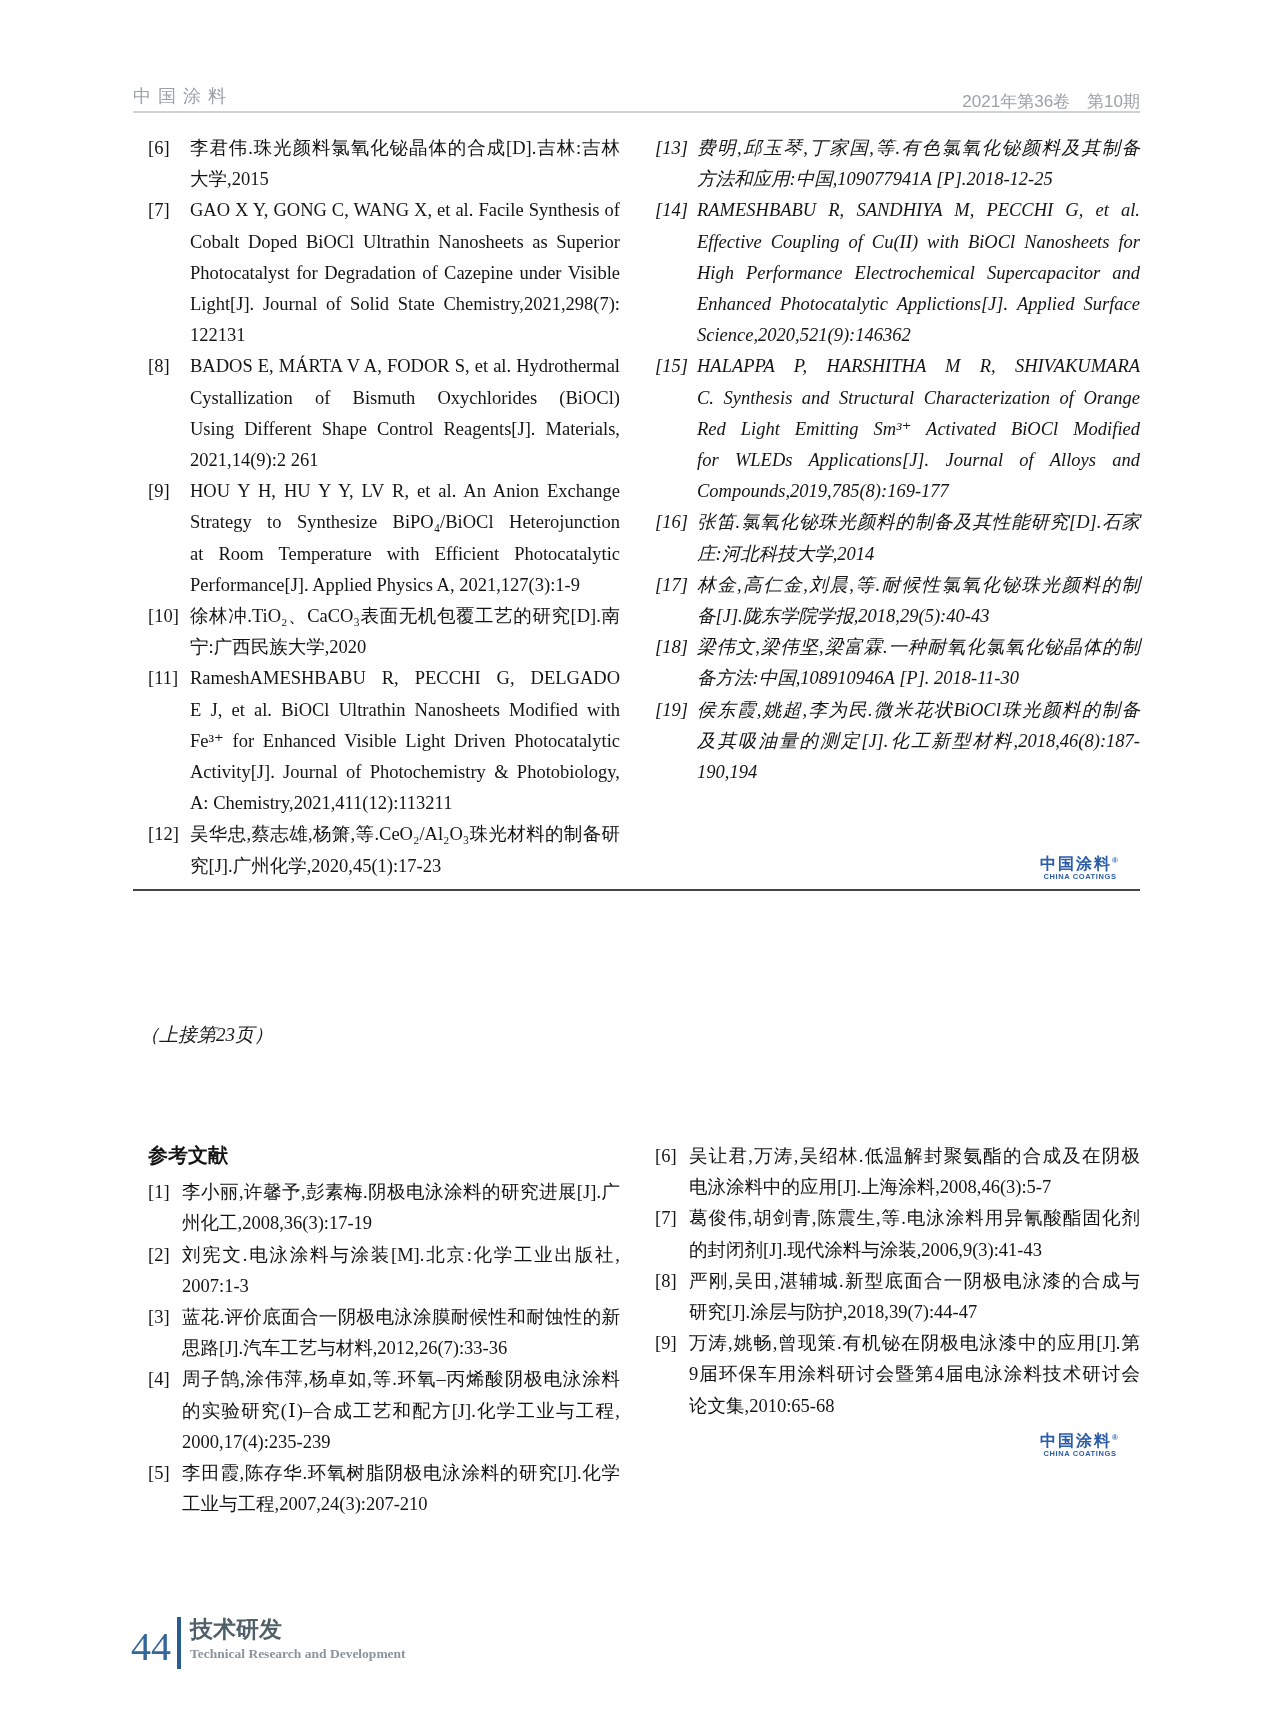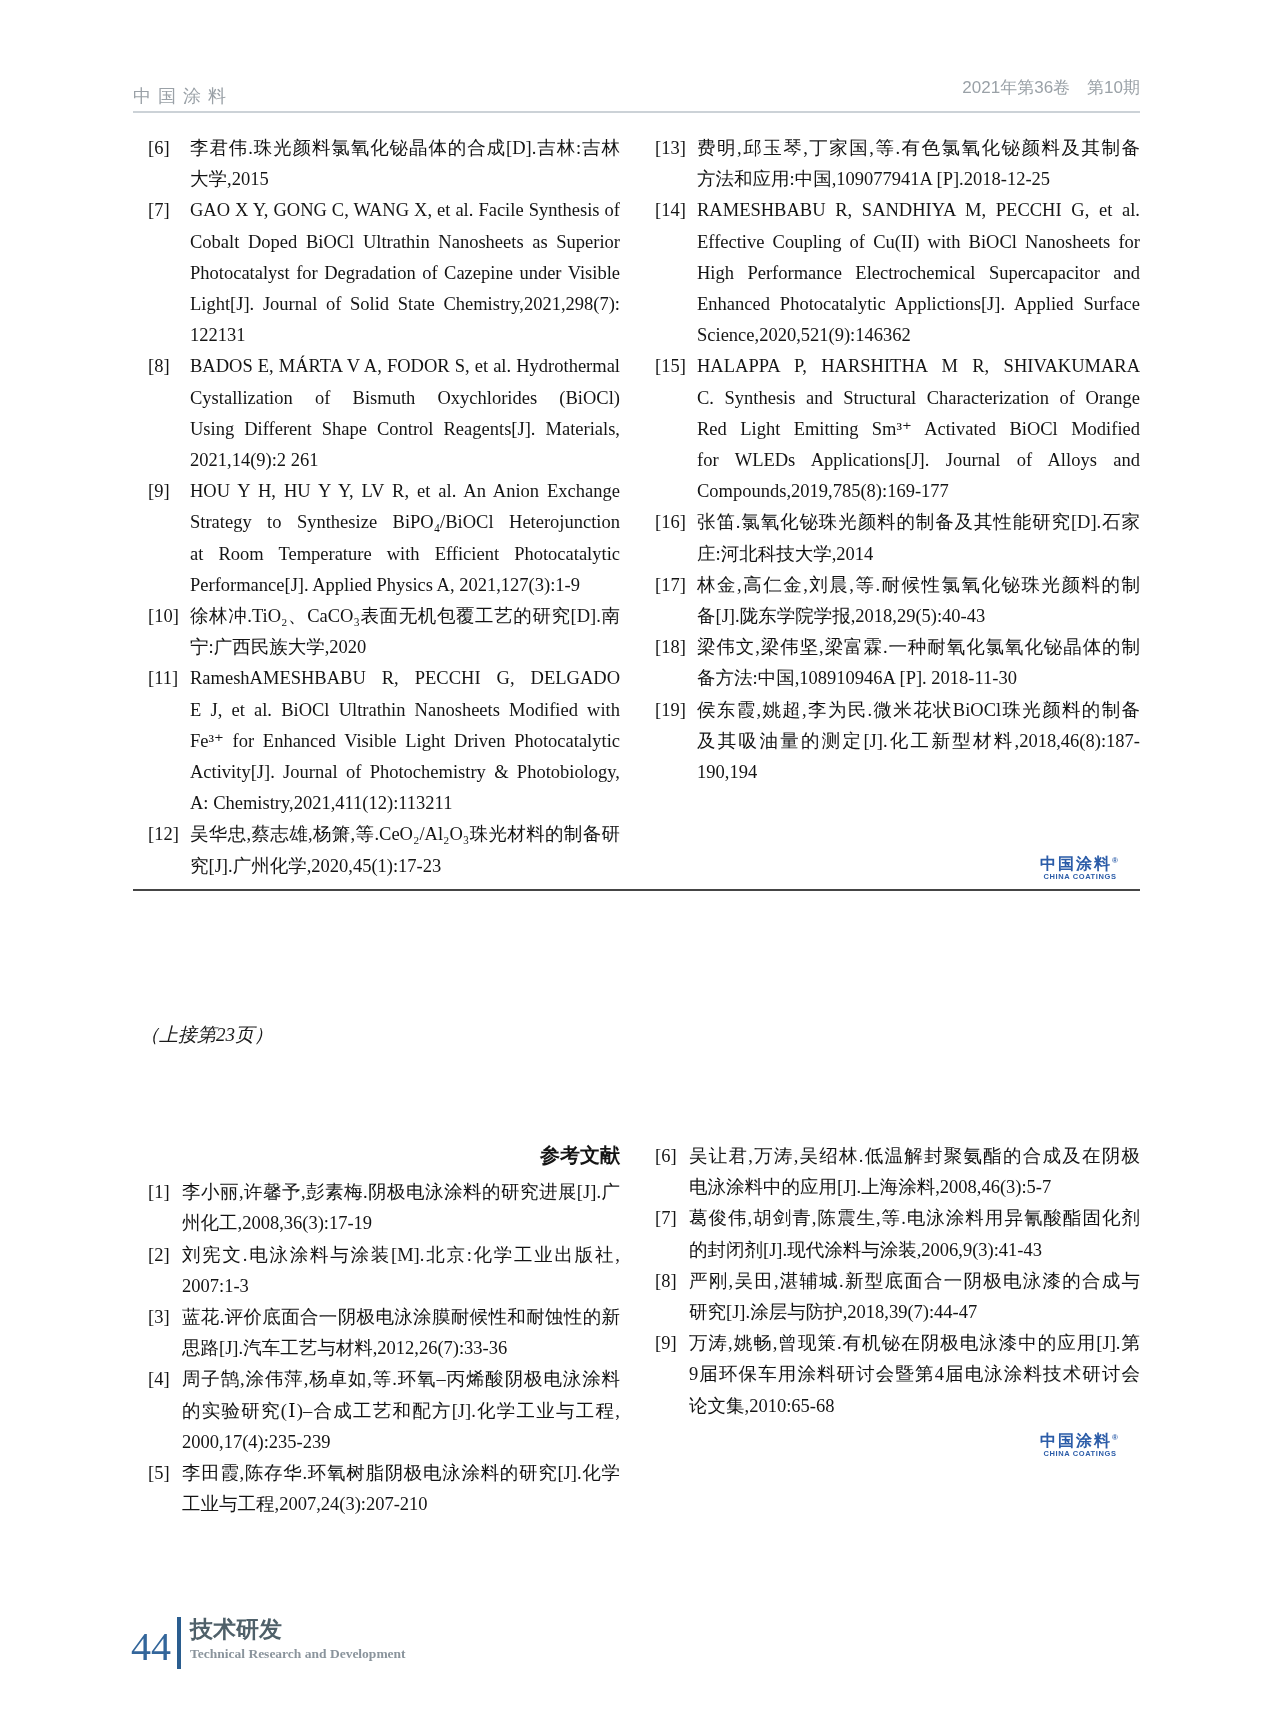--- a/index.html
+++ b/index.html
@@ -8,41 +8,41 @@
     font-family:"Liberation Serif","DejaVu Serif",serif; color:#141414;
     overflow:hidden;
   }
   
   .hdr-journal {
     position:absolute; top:84px; left:133px;
     font-family:"Liberation Sans","DejaVu Sans",sans-serif;
     font-size:18px; letter-spacing:7px; color:#9aa1a7;
   }
   .hdr-issue {
-    position:absolute; top:76px; right:135px;
+    position:absolute; top:90px; right:135px;
     font-family:"Liberation Sans","DejaVu Sans",sans-serif;
     font-size:17px; color:#9aa1a7;
   }
   .hdr-rule { position:absolute; top:111px; left:133px; right:135px; border-top:2px solid #ccd2d7; }
 
   
   .refcol { position:absolute; line-height:31.2px; font-size:18.5px; }
   .col-top-left  { top:133px; left:148px; width:472px; }
-  .col-top-right { top:133px; left:655px; width:485px; }
+  .col-top-right { top:133px; left:655px; width:485px;font-style:italic; }
   .col-bot-left  { top:1140px; left:148px; width:472px; }
   .col-bot-right { top:1141px; left:655px; width:485px; }
   .ref { position:relative; }
   .gutter-42 .ref { padding-left:42px; }
   .gutter-34 .ref { padding-left:34px; }
   .ref-id { position:absolute; left:0; top:0; }
   .ref-line { text-align:left; }
   .ref-line.j { text-align:justify; text-align-last:justify; }
 
   .refs-heading {
-    text-align:right; font-weight:bold; font-size:20px; margin-bottom:6px;
+    text-align:left; font-weight:bold; font-size:20px; margin-bottom:6px;
   }
   .continued-note {
     position:absolute; top:1022px; left:140px; font-size:19px; font-style:italic; color:#1a1a1a;
   }
 
   .section-divider { position:absolute; top:889px; left:133px; right:135px; border-top:2px solid #454545; }
 
   
   .logo { position:absolute; right:155px; text-align:center; color:#2b5ca8; line-height:1.1; }
   .logo-1 { top:855px; }

